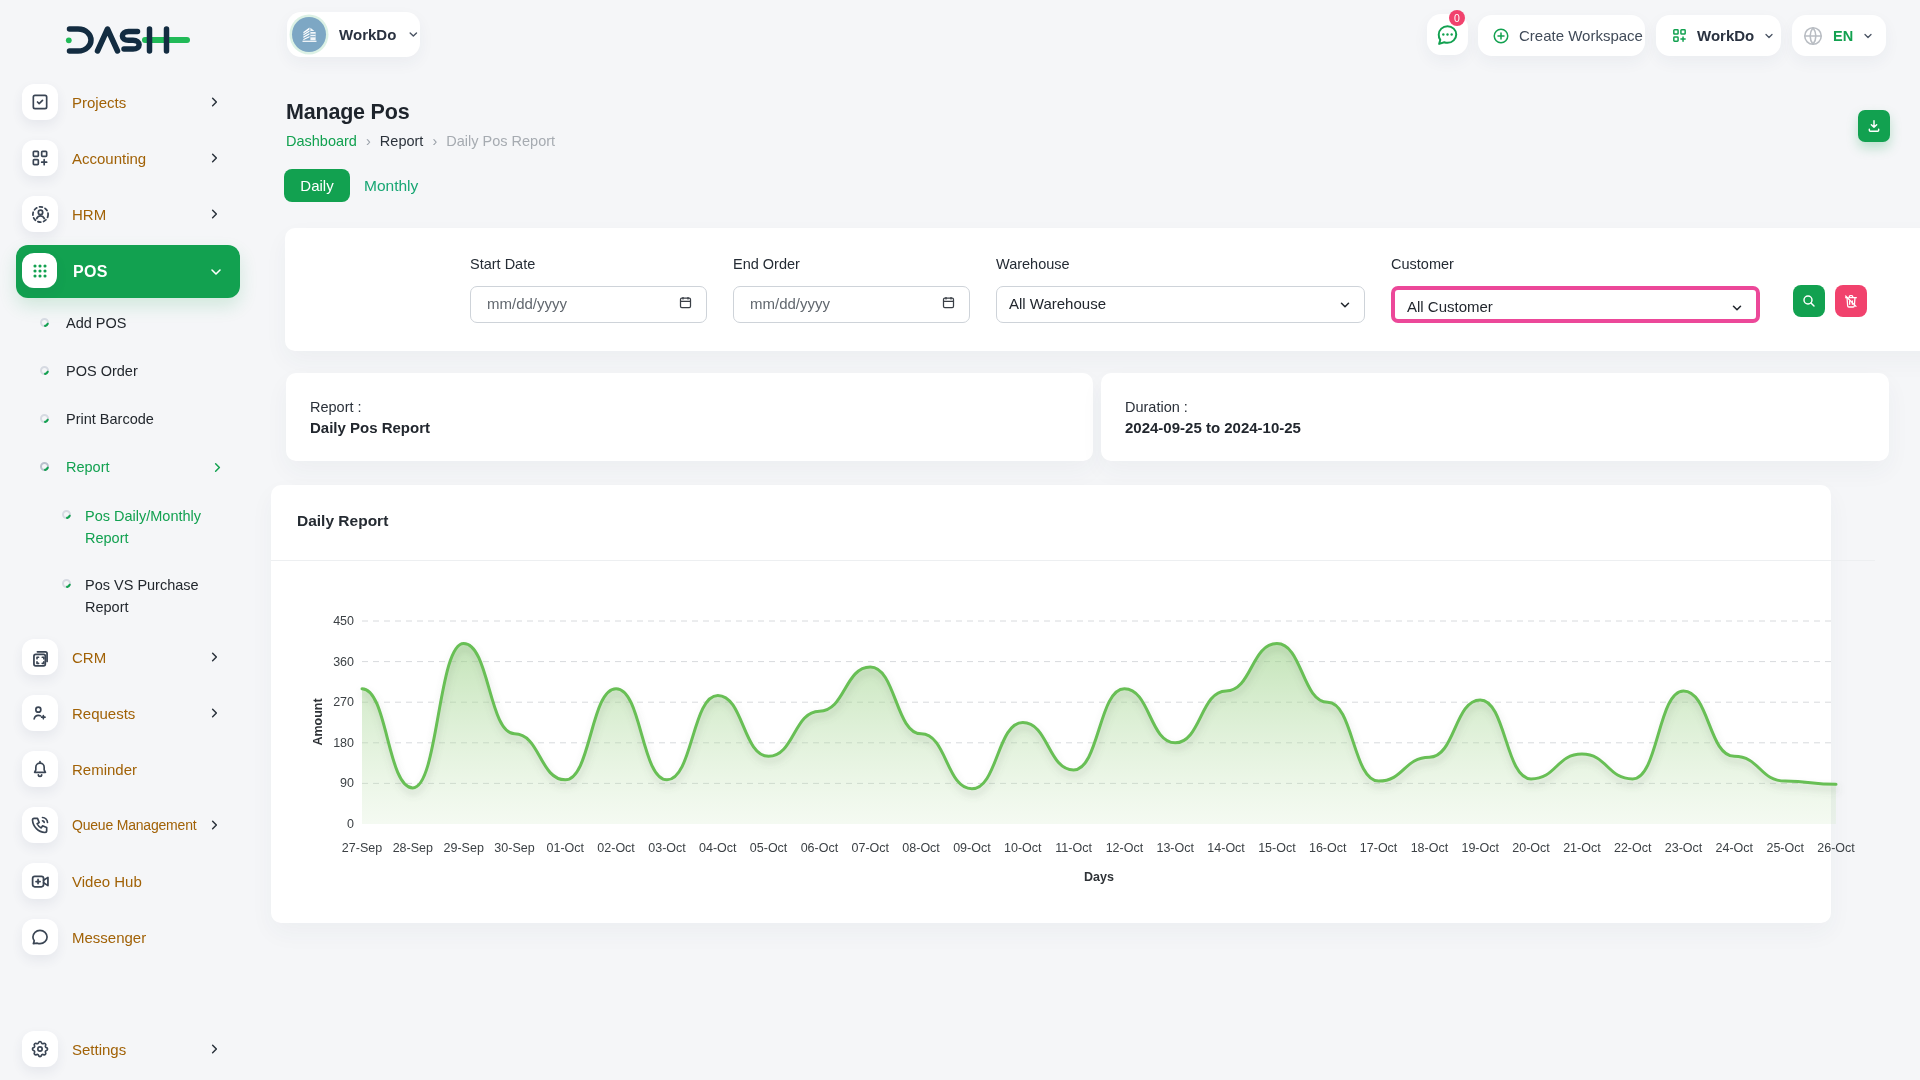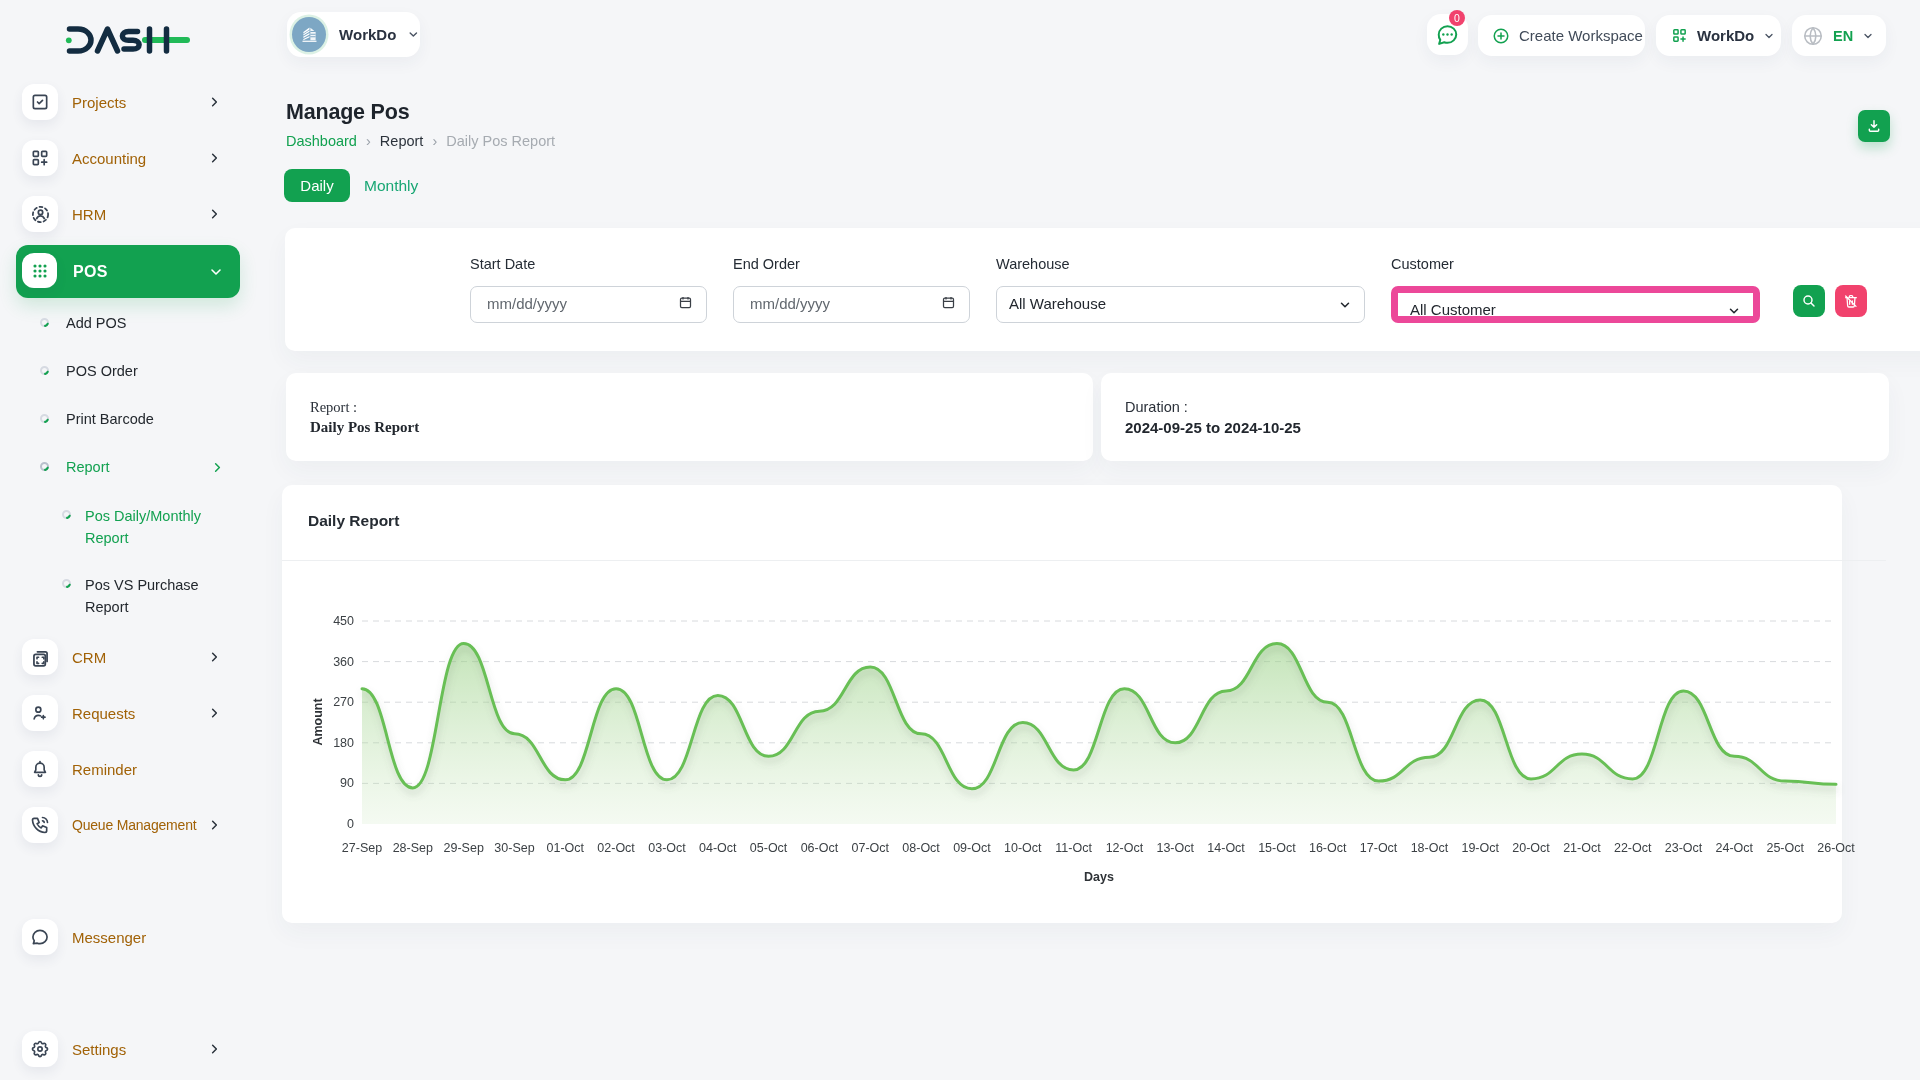--- a/index.html
+++ b/index.html
@@ -181,20 +181,29 @@
 
   <div class="mitem" style="top:751px;">
     <div class="ibox">
       <svg width="20" height="20" viewBox="0 0 24 24" fill="none" stroke="#3a4554" stroke-width="2" stroke-linecap="round" stroke-linejoin="round">
           <path d="M12 5a5 5 0 0 1 5 5v3l1.5 3h-13L7 13v-3a5 5 0 0 1 5-5zM10 19a2 2 0 0 0 4 0M12 3v2"></path>
         </svg>
     </div>
     <span class="mlabel">Reminder</span>
   </div>
 
+  <div class="mitem" style="top:863px;">
+    <div class="ibox">
+      <svg width="21" height="21" viewBox="0 0 24 24" fill="none" stroke="#3a4554" stroke-width="2" stroke-linecap="round" stroke-linejoin="round">
+          <rect x="3" y="6" width="12.5" height="12" rx="2.5"></rect>
+          <path d="M15.5 10.5l5-3.2v9.4l-5-3.2M9.2 9.7v4.6M6.9 12h4.6"></path>
+        </svg>
+    </div>
+    <span class="mlabel">Video Hub</span>
+  </div>
 
   <div class="mitem" style="top:919px;">
     <div class="ibox">
       <svg width="20" height="20" viewBox="0 0 24 24" fill="none" stroke="#3a4554" stroke-width="2" stroke-linecap="round" stroke-linejoin="round">
           <path d="M12 4a8.5 8 0 0 1 8.5 8 8.5 8 0 0 1-8.5 8 9 9 0 0 1-3.2-.6L4 20l1.1-3.4A7.7 7.7 0 0 1 3.5 12 8.5 8 0 0 1 12 4z"></path>
         </svg>
     </div>
     <span class="mlabel">Messenger</span>
   </div>
 
@@ -313,51 +322,51 @@
 
   <div style="position:absolute;left:711px;top:28px;font-size:14.5px;color:#252c35;">Warehouse</div>
   <div style="position:absolute;left:711px;top:58px;width:369px;height:37px;border:1px solid #ced3d9;border-radius:7px;">
     <span style="position:absolute;left:12px;top:8px;font-size:15px;color:#22272e;">All Warehouse</span>
     <svg style="position:absolute;right:12px;top:11px;" width="14" height="14" viewBox="0 0 24 24" fill="none" stroke="#22272e" stroke-width="2.6" stroke-linecap="round" stroke-linejoin="round">
         <path d="M6 9l6 6 6-6"></path>
       </svg>
   </div>
 
   <div style="position:absolute;left:1106px;top:28px;font-size:14.5px;color:#252c35;">Customer</div>
-  <div style="position:absolute;left:1106px;top:58px;width:369px;height:37px;border:7px solid #ec4899;border-radius:7px;">
+  <div style="position:absolute;left:1106px;top:58px;width:369px;height:37px;border:4px solid #ec4899;border-radius:7px;">
     <span style="position:absolute;left:12px;top:8px;font-size:15px;color:#22272e;">All Customer</span>
     <svg style="position:absolute;right:12px;top:11px;" width="14" height="14" viewBox="0 0 24 24" fill="none" stroke="#22272e" stroke-width="2.6" stroke-linecap="round" stroke-linejoin="round">
         <path d="M6 9l6 6 6-6"></path>
       </svg>
   </div>
 
   <div style="position:absolute;left:1508px;top:57px;width:32px;height:32px;background:#12a150;border-radius:8px;display:flex;align-items:center;justify-content:center;">
     <svg width="16" height="16" viewBox="0 0 24 24" fill="none" stroke="#fff" stroke-width="2.2" stroke-linecap="round">
         <circle cx="10.5" cy="10.5" r="6"></circle>
         <path d="M15 15l4.5 4.5"></path>
       </svg>
   </div>
   <div style="position:absolute;left:1550px;top:57px;width:32px;height:32px;background:#f1426d;border-radius:8px;display:flex;align-items:center;justify-content:center;">
     <svg width="16" height="16" viewBox="0 0 24 24" fill="none" stroke="#fff" stroke-width="1.9" stroke-linecap="round" stroke-linejoin="round">
         <path d="M4 7h3.5M11 7h9M10 12v5M14 12v5M6 7l1 12.3a1.8 1.8 0 0 0 1.8 1.7h6.4a1.8 1.8 0 0 0 1.8-1.7L18 7M9.5 7V5.2A1.2 1.2 0 0 1 10.7 4h2.6a1.2 1.2 0 0 1 1.2 1.2V7"></path>
         <path d="M4 4.5l15.5 15.5"></path>
       </svg>
   </div>
 </div>
 
-<div class="card abs" style="left:286px;top:373px;width:807px;height:88px;font-family:Liberation Serif, serif;">
+<div class="card abs" style="left:286px;top:373px;width:807px;height:88px;">
   <div style="position:absolute;left:24px;top:26px;font-size:14.5px;color:#2a3039;">Report :</div>
   <div style="position:absolute;left:24px;top:46px;font-size:15px;font-weight:bold;color:#22272e;">Daily Pos Report</div>
 </div>
 <div class="card abs" style="left:1101px;top:373px;width:788px;height:88px;">
   <div style="position:absolute;left:24px;top:26px;font-size:14.5px;color:#2a3039;">Duration :</div>
   <div style="position:absolute;left:24px;top:46px;font-size:15px;font-weight:bold;color:#22272e;">2024-09-25 to 2024-10-25</div>
 </div>
 
-<div class="card abs" style="left:282px;top:485px;width:1560px;height:438px;">
+<div class="card abs" style="left:271px;top:485px;width:1560px;height:438px;">
   <div style="position:absolute;left:26px;top:27px;font-size:15.5px;font-weight:bold;color:#252b32;">Daily Report</div>
   <div style="position:absolute;left:0;top:75px;width:1604px;height:1px;background:#edeff1;"></div>
 </div>
 <svg class="abs" style="left:0;top:0;" width="1920" height="1080" viewBox="0 0 1920 1080" id="chartsvg">
   <defs>
     <linearGradient id="areafill" x1="0" y1="621" x2="0" y2="824" gradientUnits="userSpaceOnUse">
       <stop offset="0" stop-color="#93ce7f" stop-opacity="0.62"></stop>
       <stop offset="1" stop-color="#bce0ac" stop-opacity="0.16"></stop>
     </linearGradient>
     <filter id="lineshadow" x="-5%" y="-5%" width="110%" height="120%">

